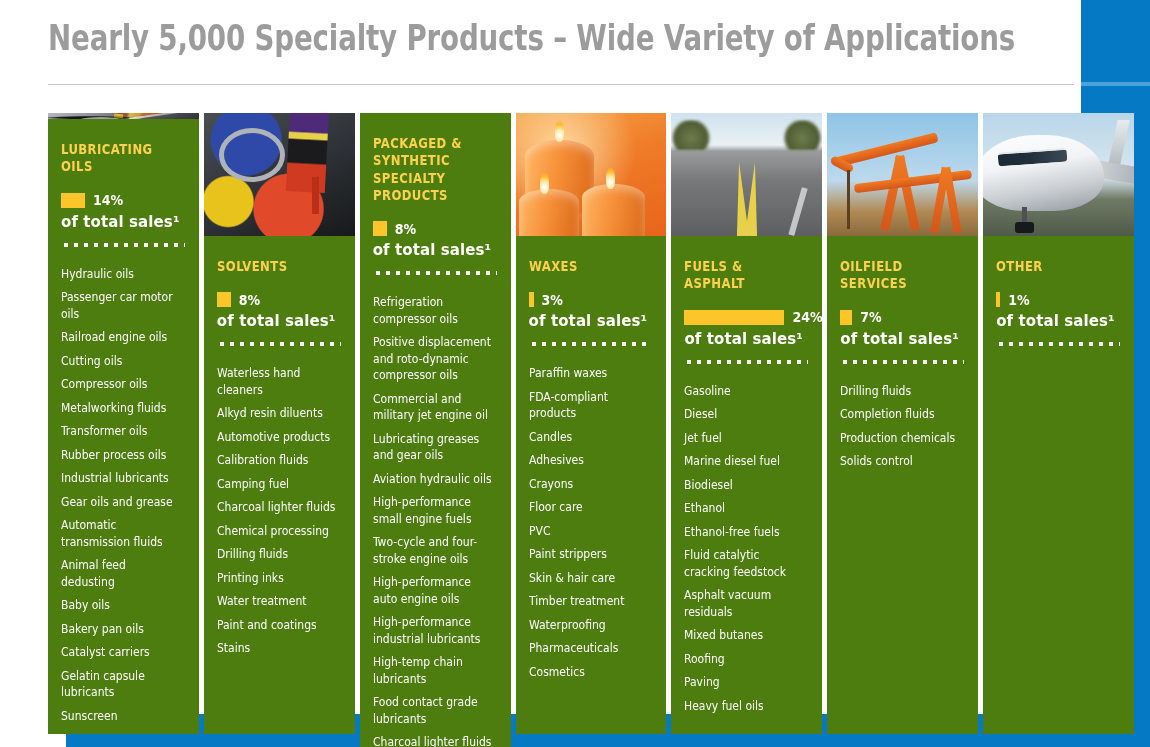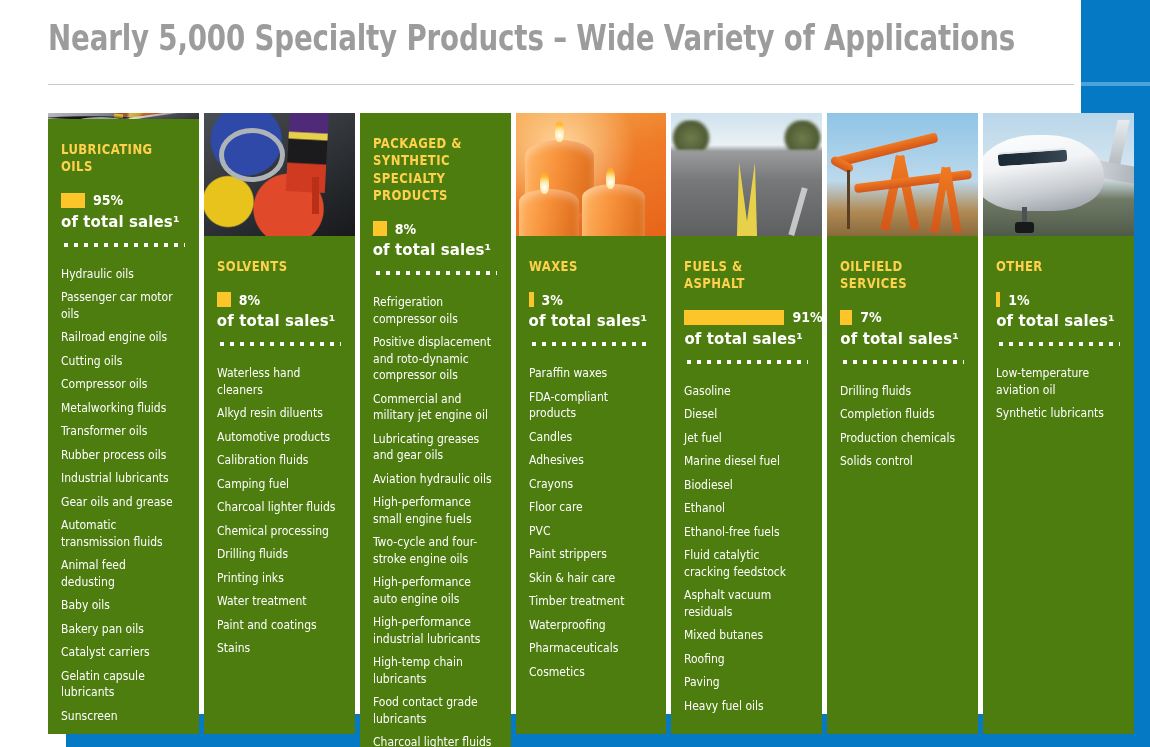--- a/index.html
+++ b/index.html
@@ -287,21 +287,21 @@
     <div class="col">
       <div class="photo ph-oil">
         <div class="spout"></div>
           <div class="stream"></div>
           <div class="ring"></div>
       </div>
       <div class="panel">
         <div class="cat-title">LUBRICATING OILS</div>
         <div class="stat">
           <div class="bar" style="width: 24px;"></div>
-          <div class="pct">95%</div>
+          <div class="pct">14%</div>
         </div>
         <div class="subnote">of total sales¹</div>
         <div class="dots"></div>
         <div class="items">
             <div class="item">Hydraulic oils</div>
             <div class="item">Passenger car motor oils</div>
             <div class="item">Railroad engine oils</div>
             <div class="item">Cutting oils</div>
             <div class="item">Compressor oils</div>
             <div class="item">Metalworking fluids</div>
@@ -422,21 +422,21 @@
         <div class="trees-l"></div>
           <div class="trees-r"></div>
         <div class="line l1"></div>
           <div class="line l2"></div>
           <div class="edge"></div>
       </div>
       <div class="panel">
         <div class="cat-title">FUELS &amp; ASPHALT</div>
         <div class="stat">
           <div class="bar" style="width: 100px;"></div>
-          <div class="pct">91%</div>
+          <div class="pct">24%</div>
         </div>
         <div class="subnote">of total sales¹</div>
         <div class="dots"></div>
         <div class="items">
             <div class="item">Gasoline</div>
             <div class="item">Diesel</div>
             <div class="item">Jet fuel</div>
             <div class="item">Marine diesel fuel</div>
             <div class="item">Biodiesel</div>
             <div class="item">Ethanol</div>
@@ -488,21 +488,17 @@
           <div class="gear"></div>
       </div>
       <div class="panel">
         <div class="cat-title">OTHER</div>
         <div class="stat">
           <div class="bar" style="width: 4px;"></div>
           <div class="pct">1%</div>
         </div>
         <div class="subnote">of total sales¹</div>
         <div class="dots"></div>
-        <div class="items">
-            <div class="item">Low-temperature aviation oil</div>
-            <div class="item">Synthetic lubricants</div>
-          </div>
       </div>
     </div>
 
   </div>
 </div>
 
 </body></html>

